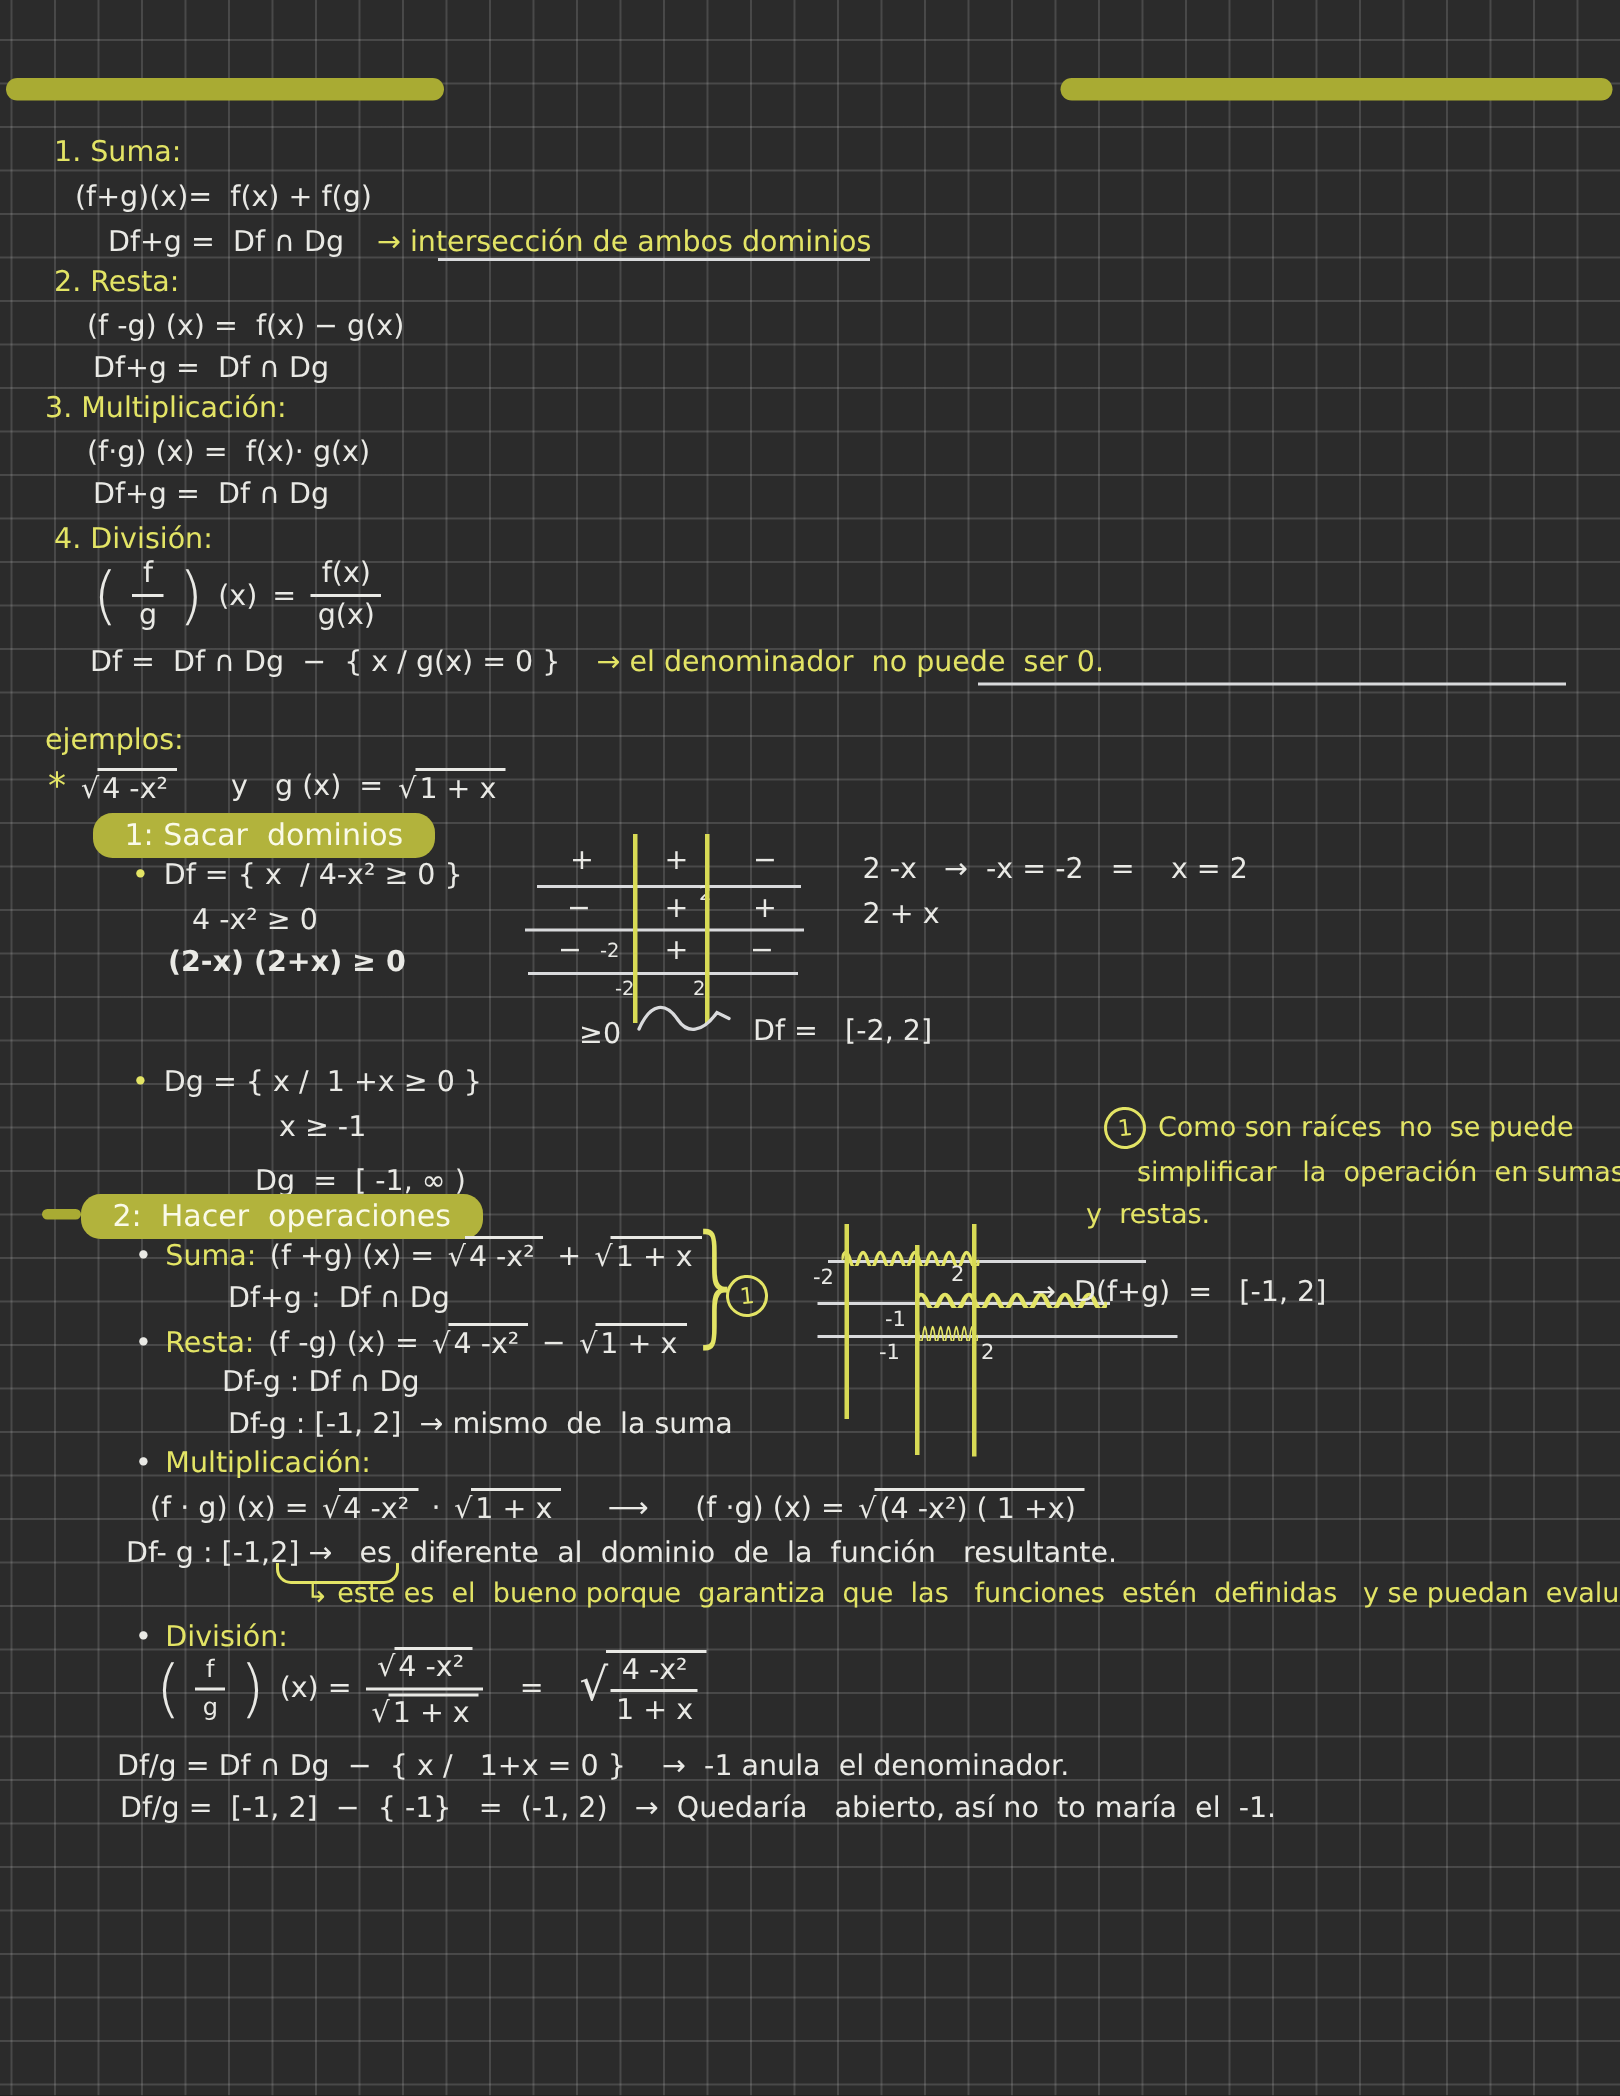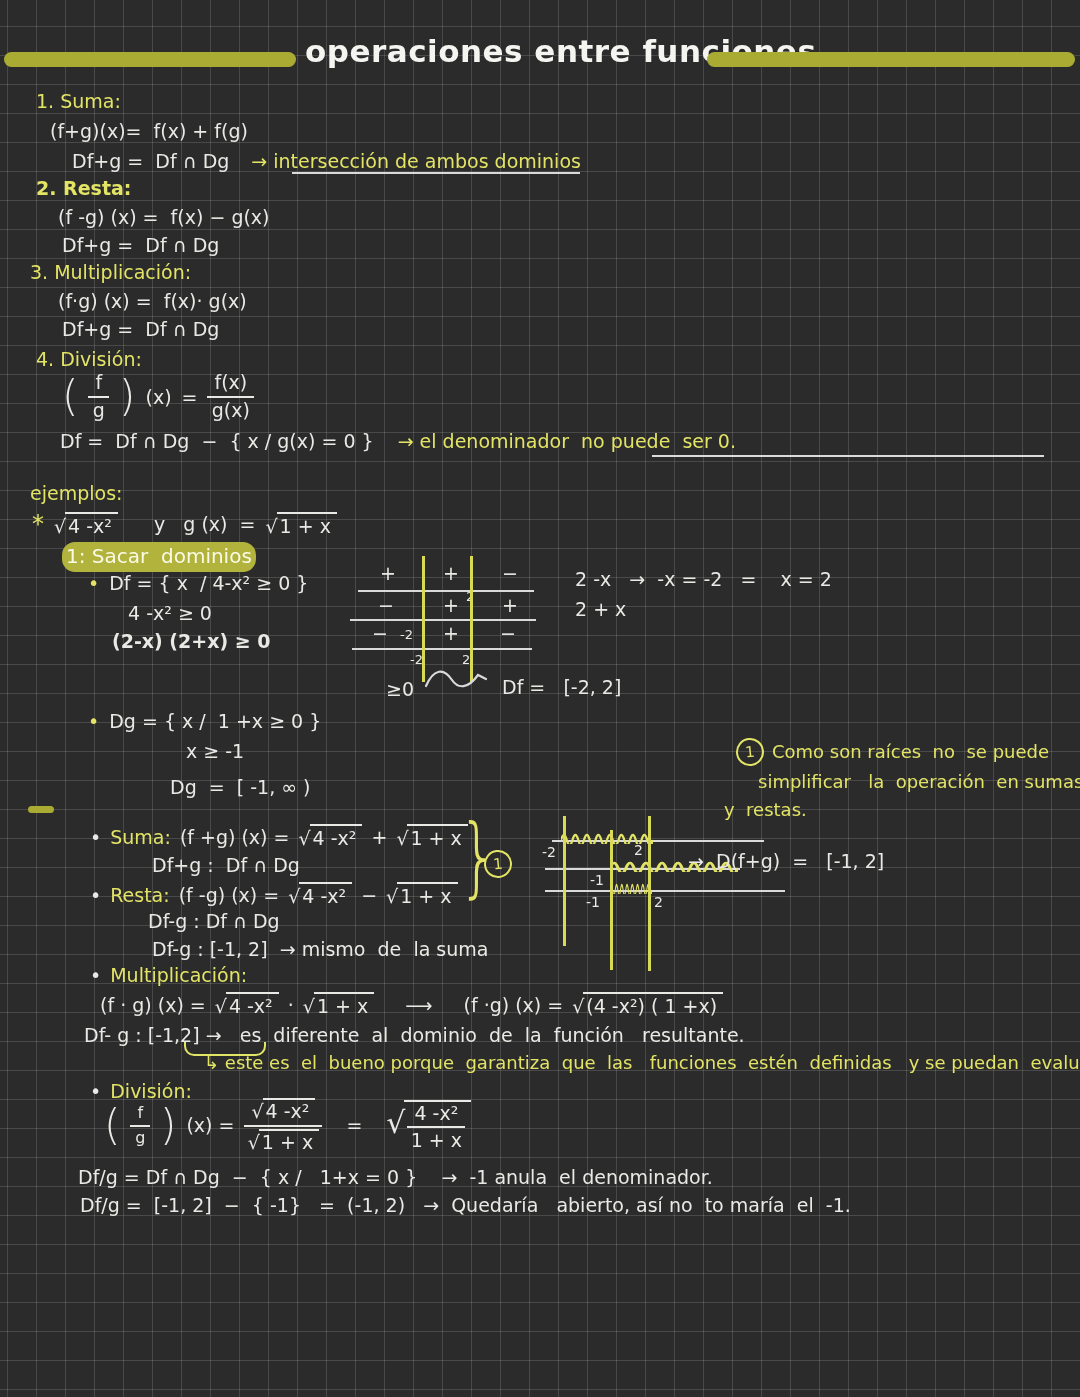--- a/index.html
+++ b/index.html
@@ -13,21 +13,21 @@
     background-position:7px 26px;
     font-family:"DejaVu Sans", sans-serif;
   }
   .abs{position:absolute;}
   .ink{color:#e9e9e5;font-size:19px;white-space:pre;line-height:1.2;}
   .yel{color:#e3e465;}
   .sm{font-size:13px;}
   .row{display:flex;align-items:center;}
   .bar{position:absolute;background:#a9ab33;height:15px;border-radius:9px;}
   .title{color:#f4f4f1;font-size:31px;font-weight:700;letter-spacing:.5px;white-space:nowrap;}
-  .pill{background:#b2b33c;border-radius:13px;padding:2px 4px 4px;color:#fafae8;font-size:20px;white-space:pre;}
+  .pill{background:#b2b33c;border-radius:13px;padding:2px 21px 4px;color:#fafae8;font-size:20px;white-space:pre;}
   .dash{position:absolute;background:#a9ab33;height:7px;border-radius:4px;}
   .hl{position:absolute;background:#d9dadc;height:2px;}
   .vl{position:absolute;background:#d8da55;width:3px;}
   .rad{display:inline-block;border-top:2px solid currentColor;padding:1px 6px 0 3px;}
   .sqrtsym{display:inline-block;margin-right:-1px;}
   .frac{display:inline-flex;flex-direction:column;align-items:center;vertical-align:middle;line-height:1.15;}
   .frac .ftop{border-bottom:2px solid currentColor;padding:0 7px 2px;}
   .frac .fbot{padding-top:2px;}
   .circ{display:inline-flex;width:24px;height:24px;border:2px solid #e3e465;border-radius:50%;
         color:#e3e465;align-items:center;justify-content:center;font-size:15px;transform:rotate(-6deg);}
@@ -35,32 +35,31 @@
   .ubrace{position:absolute;height:12px;border:2px solid #e3e465;border-top:none;border-radius:0 0 10px 10px;}
   .bigp{font-size:42px;font-weight:300;}
   .gap{display:inline-block;width:16px;}
 </style>
 </head>
 <body>
 
 <div class="page">
 
   <div class="bar" style="left:4px;top:52px;width:292px;"></div>
-  <div class="abs title" style="left:305px;top:33px;width:400px;text-align:center;">operaciones entre funciones</div>
   <div class="bar" style="left:707px;top:52px;width:368px;"></div>
 
   <div class="abs ink yel" style="left:36px;top:90px;">1. Suma:</div>
   <div class="abs ink" style="left:50px;top:120px;">(f+g)(x)=  f(x) + f(g)</div>
   <div class="abs row" style="left:72px;top:150px;gap:22px;">
     <span class="ink">Df+g =  Df ∩ Dg</span>
     <span class="ink yel">→ intersección de ambos dominios</span>
   </div>
   <div class="hl" style="left:292px;top:172px;width:288px;"></div>
 
-  <div class="abs ink yel" style="left:36px;top:177px;font-weight:bold;">2. Resta:</div>
+  <div class="abs ink yel" style="left:36px;top:177px;">2. Resta:</div>
   <div class="abs ink" style="left:58px;top:206px;">(f -g) (x) =  f(x) − g(x)</div>
   <div class="abs ink" style="left:62px;top:234px;">Df+g =  Df ∩ Dg</div>
 
   <div class="abs ink yel" style="left:30px;top:261px;">3. Multiplicación:</div>
   <div class="abs ink" style="left:58px;top:290px;">(f·g) (x) =  f(x)· g(x)</div>
   <div class="abs ink" style="left:62px;top:318px;">Df+g =  Df ∩ Dg</div>
 
   <div class="abs ink yel" style="left:36px;top:348px;">4. División:</div>
   <div class="abs row ink" style="left:62px;top:372px;gap:10px;">
     <span class="bigp">(</span>
@@ -135,20 +134,21 @@
   </div>
   <div class="abs ink" style="left:186px;top:740px;">x ≥ -1</div>
   <div class="abs ink" style="left:170px;top:776px;">Dg  =  [ -1, ∞ )</div>
 
   <span class="abs circ" style="left:736px;top:738px;">1</span>
   <div class="abs ink yel" style="left:772px;top:741px;font-size:18px;">Como son raíces  no  se puede</div>
   <div class="abs ink yel" style="left:758px;top:771px;font-size:18px;">simplificar   la  operación  en sumas</div>
   <div class="abs ink yel" style="left:724px;top:799px;font-size:18px;">y  restas.</div>
 
   <div class="dash" style="left:28px;top:806px;width:26px;"></div>
+  <div class="abs pill" style="left:54px;top:796px;">2:  Hacer  operaciones</div>
 
   <div class="abs row ink" style="left:90px;top:824px;gap:9px;">
     <span>•</span>
     <span class="yel">Suma:</span>
     <span>(f +g) (x) =</span>
     <span><span class="sqrtsym">√</span><span class="rad">4 -x²</span></span>
     <span>+</span>
     <span><span class="sqrtsym">√</span><span class="rad">1 + x</span></span>
   </div>
   <div class="abs ink" style="left:152px;top:854px;">Df+g :  Df ∩ Dg</div>

